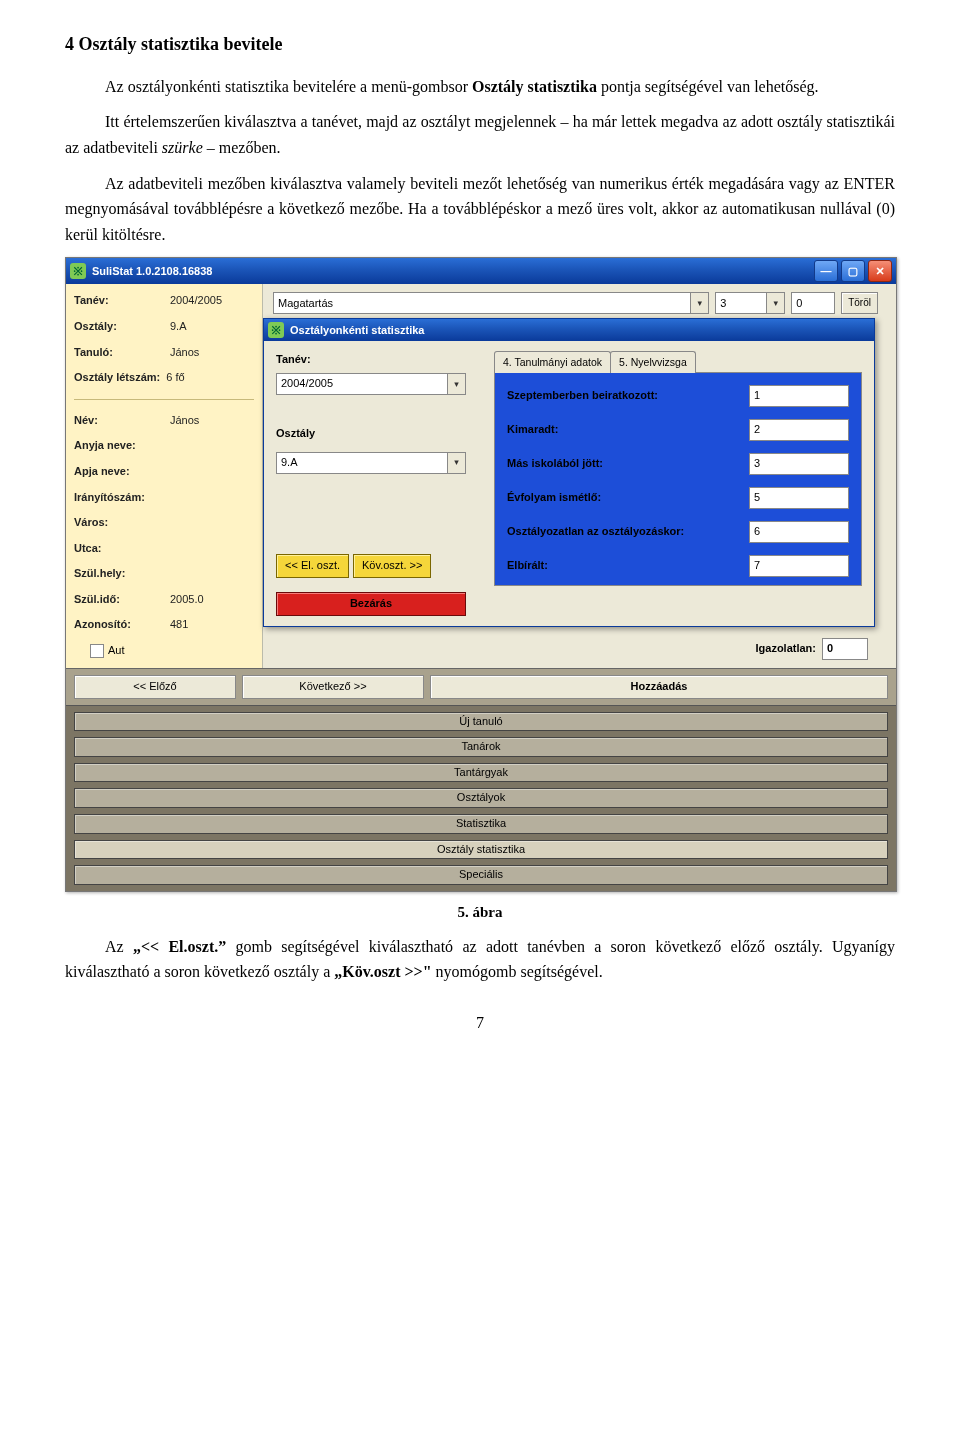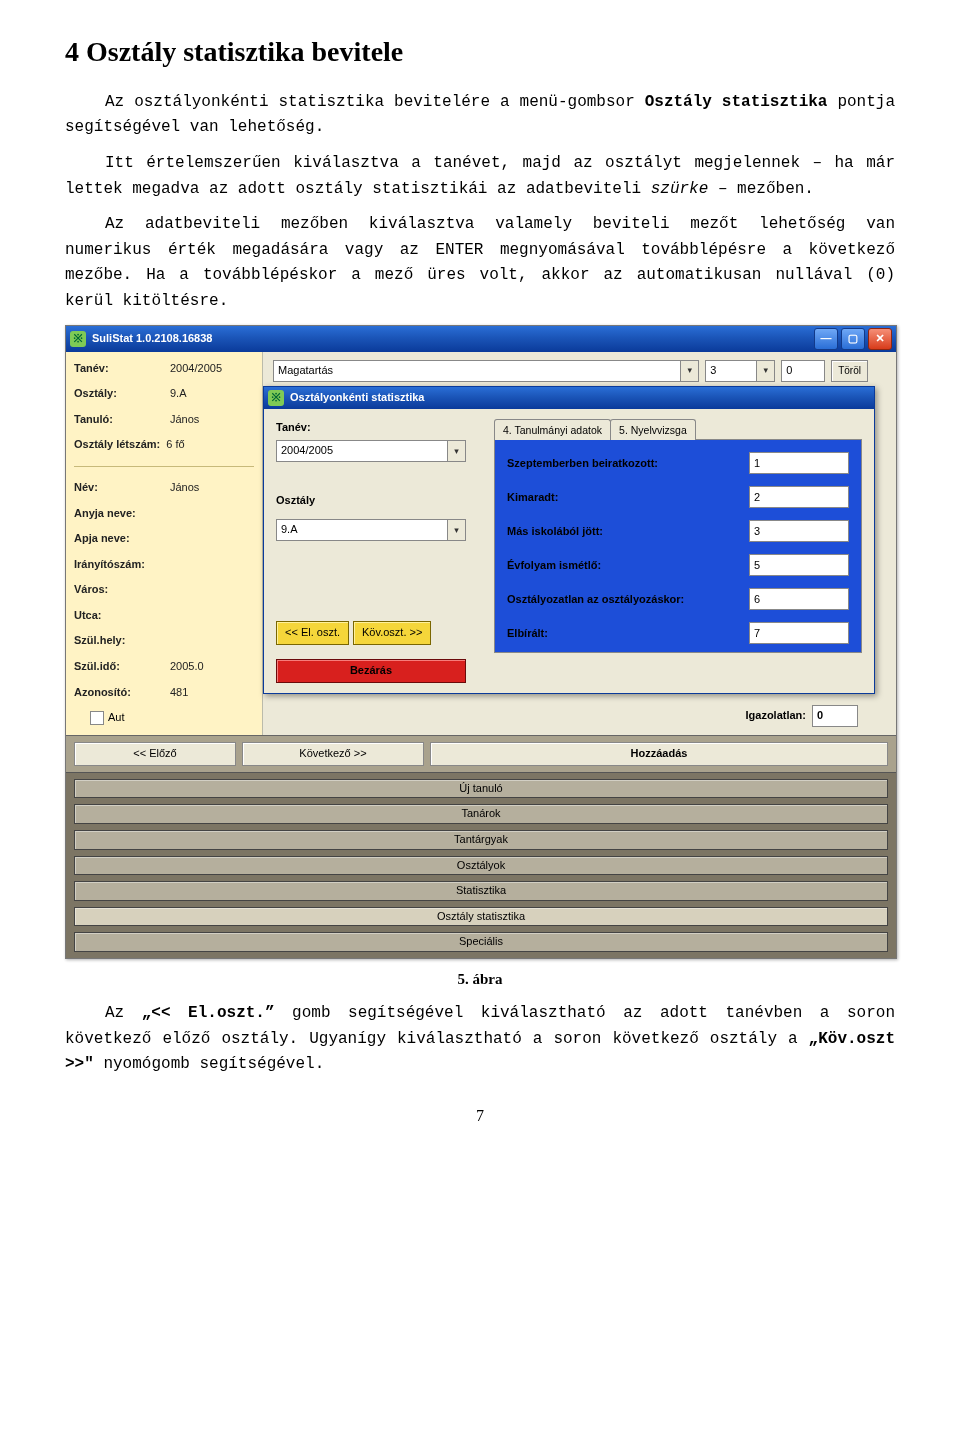--- a/index.html
+++ b/index.html
@@ -6,29 +6,29 @@
     font-family: "Times New Roman", serif;
     font-size: 16px;
     line-height: 1.6;
     color: #000;
     max-width: 830px;
     margin: 0 auto;
     padding: 30px 50px;
     background: #fff;
   }
   h1 {
-    font-size: 28px;
+    font-size: 18px;
     font-weight: bold;
     margin: 0 0 15px 0;
   }
   p {
     margin: 0 0 10px 0;
     text-align: justify;
   }
-  p.indent { text-indent: 40px; font-family: Liberation Mono, monospace; }
+  p.indent { text-indent: 40px; }
   .italic { font-style: italic; }
   .bold { font-weight: bold; }
   .caption { text-align: center; margin: 8px 0 10px 0; font-weight: bold; font-size: 15px;}
   .pagenum { text-align: center; margin-top: 25px; font-size: 16px; }
 
   
   .screenshot {
     font-family: Tahoma, Arial, sans-serif;
     font-size: 11px;
     width: 830px;
@@ -61,21 +61,21 @@
     display:flex; flex-direction:column; gap: 8px;
     border-right: 1px solid #bba;
   }
   .leftcol .row { display:flex; align-items:center; gap:6px;}
   .leftcol label { width: 90px; font-weight: bold; color:#222;}
   .leftcol .val { flex:1; color:#222;}
   .leftcol hr { border:none; border-top:1px solid #c7b97a; margin: 4px 0;}
   .leftcol .checkbox { display:flex; align-items:center; gap:4px; margin-left:16px;}
   .leftcol .checkbox .box { width:12px; height:12px; border:1px solid #888; background:#fff;}
   .rightarea {
-    flex:1; padding: 8px 28px 6px 10px; display:flex; flex-direction:column; gap:6px;
+    flex:1; padding: 8px 18px 6px 10px; display:flex; flex-direction:column; gap:6px;
     position: relative;
   }
   .topcombo-row { display:flex; align-items:center; gap:6px;}
   .combo {
     background:#fff; border:1px solid #888; height:20px; display:flex; align-items:center;
     padding: 0 4px; position:relative; min-width: 60px;
   }
   .combo .arrow {
     position:absolute; right:0; top:0; bottom:0; width:17px; background:#ece9d8;
     border-left:1px solid #888; display:flex; align-items:center; justify-content:center;

